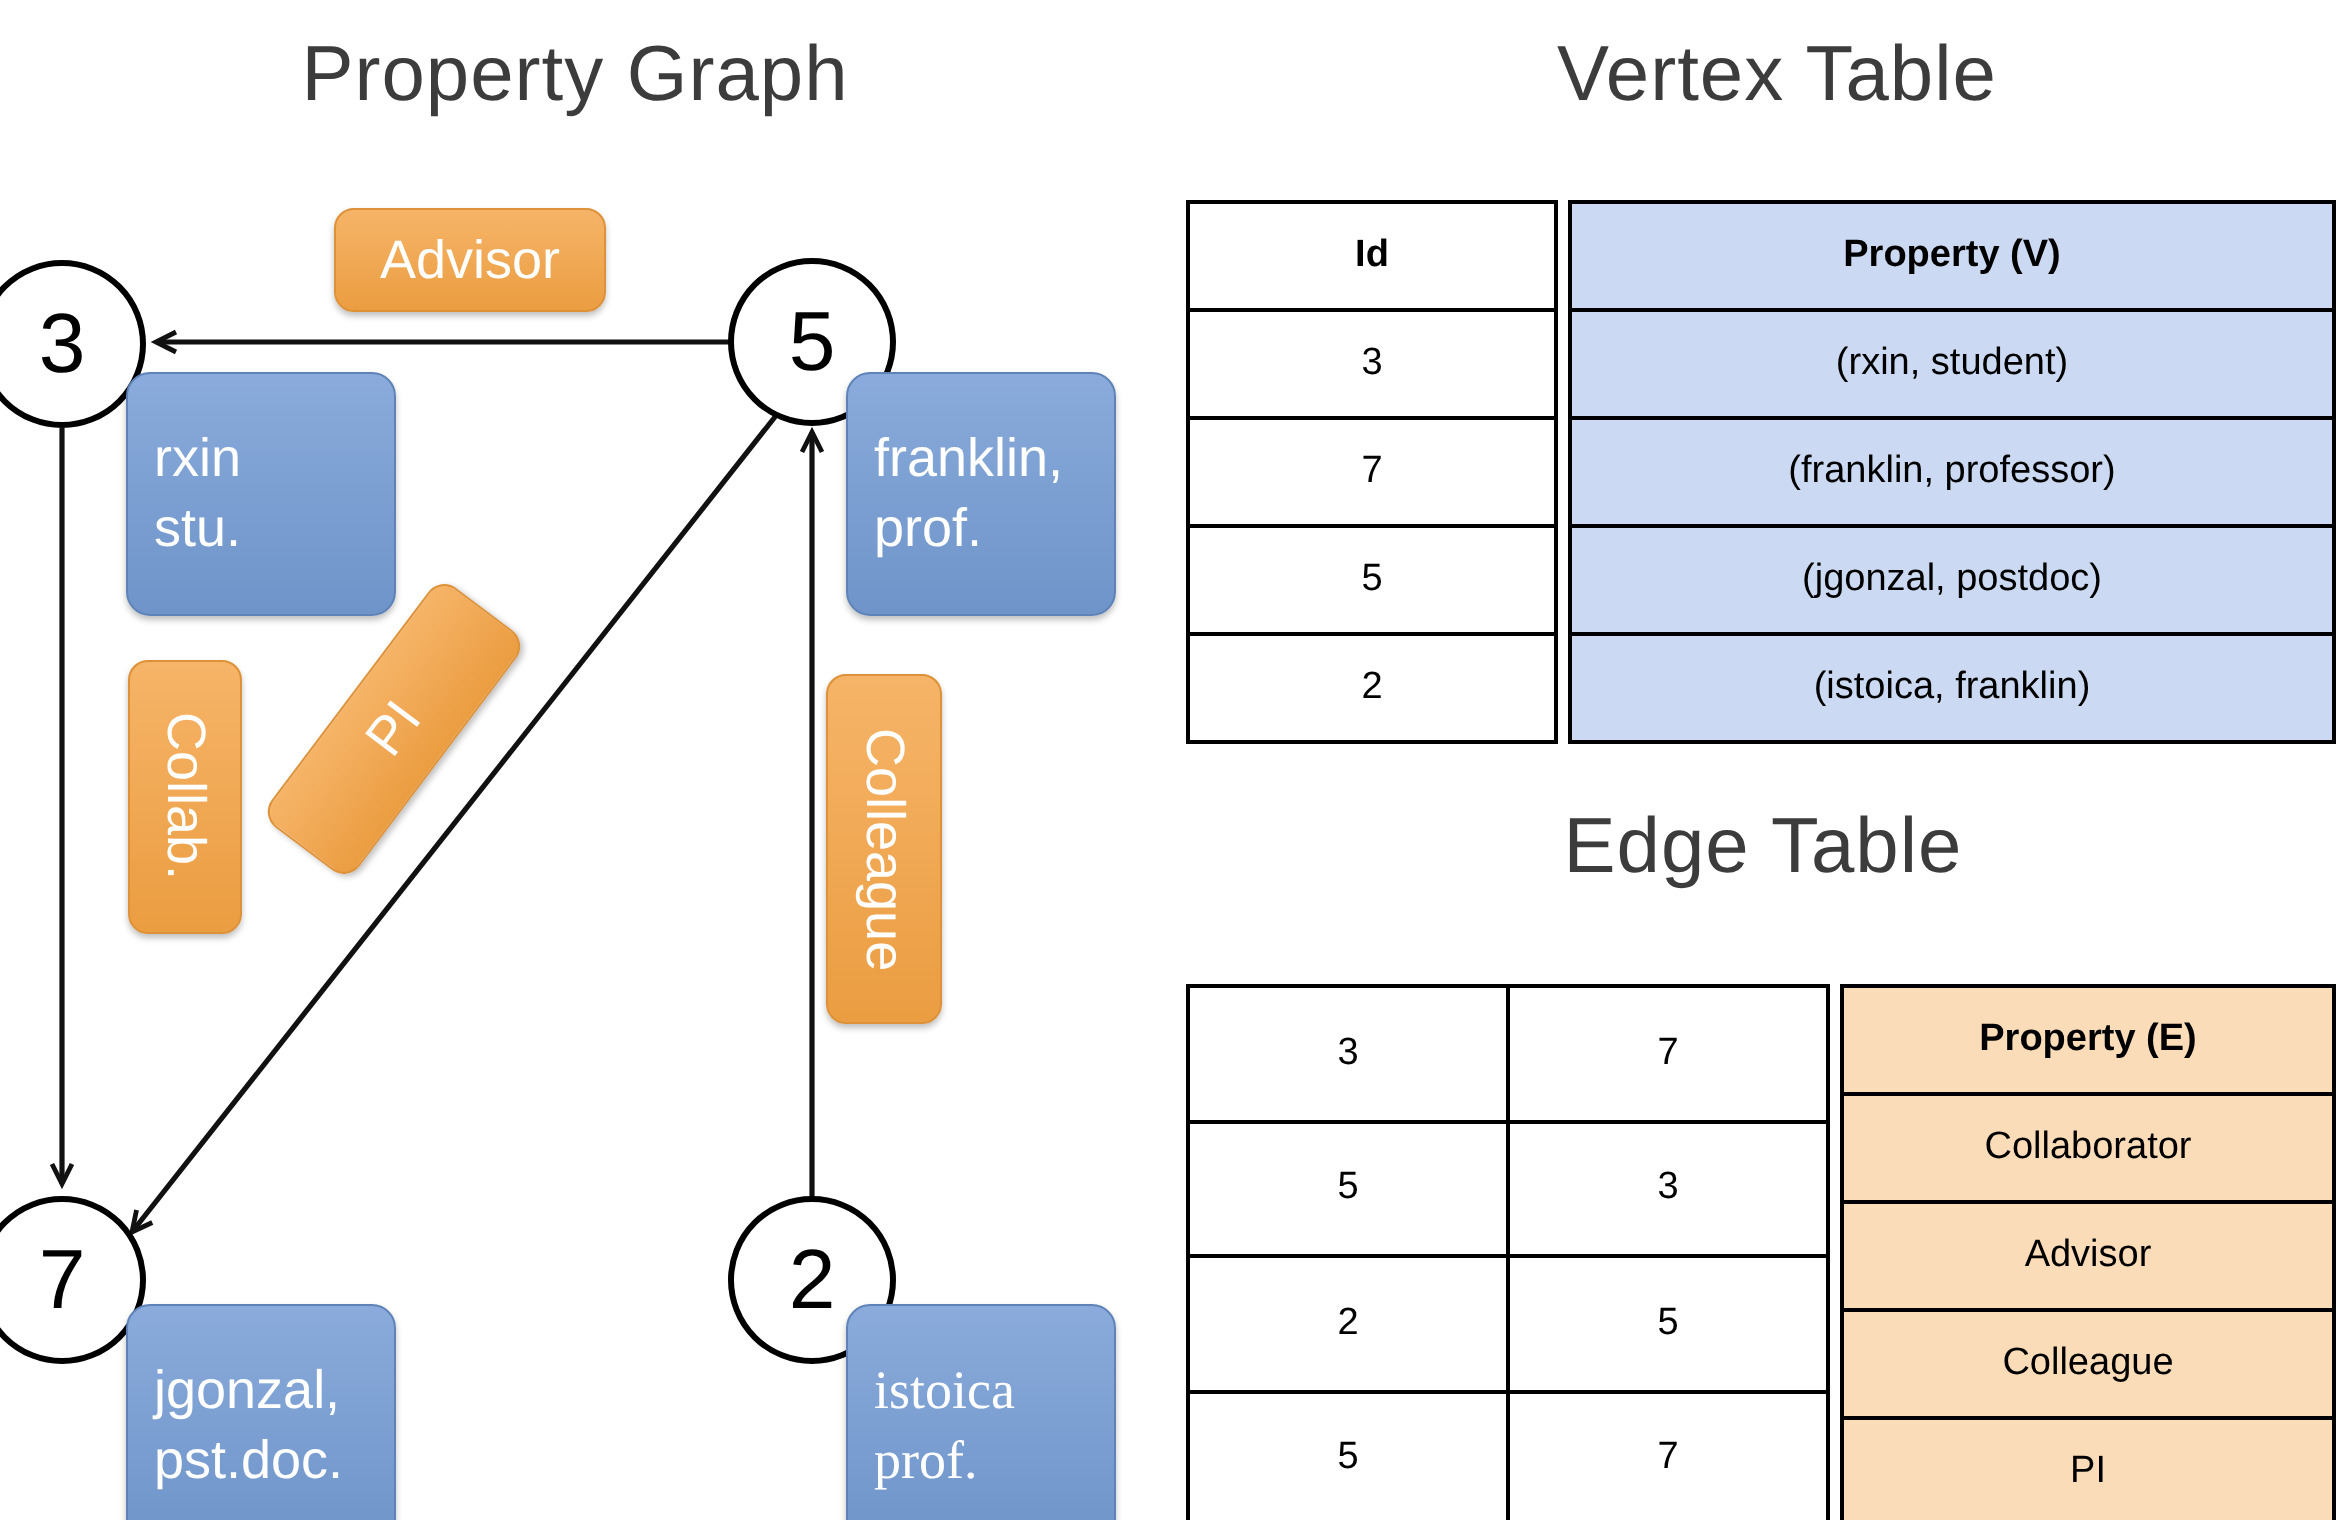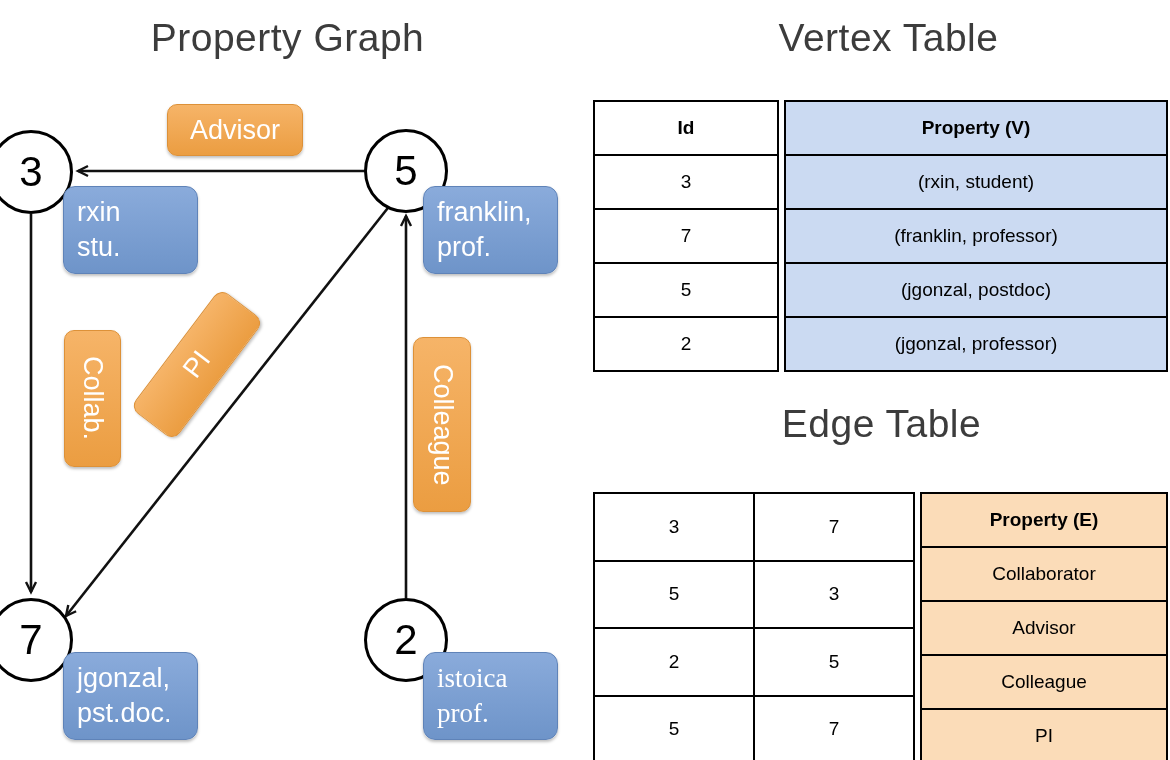--- a/index.html
+++ b/index.html
@@ -27,21 +27,21 @@
   }
   #circle-3 { left:-11px; top:130px; }
   #circle-5 { left:364px; top:129px; }
   #circle-7 { left:-11px; top:598px; }
   #circle-2 { left:364px; top:598px; }
 
   .vlabel {
     position:absolute; box-sizing:border-box; width:135px; min-height:88px;
     border-radius:12px; z-index:3;
     background:linear-gradient(#8aabdb, #6e94c9); border:1px solid #5f83b8;
-    color:#fff; font-size:27px; line-height:1.3; padding:8px 13px;
+    color:#fff; font-size:27px; line-height:1.3; padding:25px 13px;
     white-space:pre-line; box-shadow:0 2px 3px rgba(0,0,0,.25);
   }
   #vlabel-3 { left:63px; top:186px; }
   #vlabel-5 { left:423px; top:186px; }
   #vlabel-7 { left:63px; top:652px; }
   #vlabel-2 { left:423px; top:652px;font-family:Liberation Serif, serif; }
 
   .elabel {
     position:absolute; box-sizing:border-box; z-index:3;
     background:linear-gradient(#f6b468, #eb9d41); border:1px solid #dd9138;
@@ -149,21 +149,21 @@
     <tr>
           <td>(rxin, student)</td>
         </tr>
     <tr>
           <td>(franklin, professor)</td>
         </tr>
     <tr>
           <td>(jgonzal, postdoc)</td>
         </tr>
     <tr>
-          <td>(jgonzal, professor)</td>
+          <td>(istoica, franklin)</td>
         </tr>
   </tbody>
     </table>
 </div>
 
 <div class="tablewrap" id="edge-table">
   <table class="et-ids">
     <tbody>
     <tr>
       <td>3</td>

